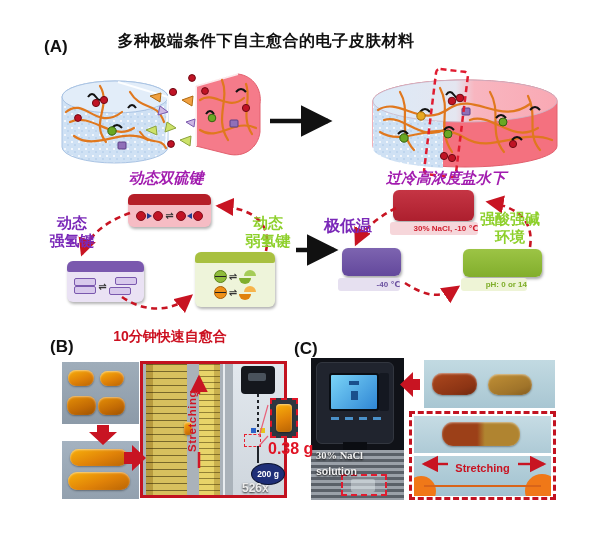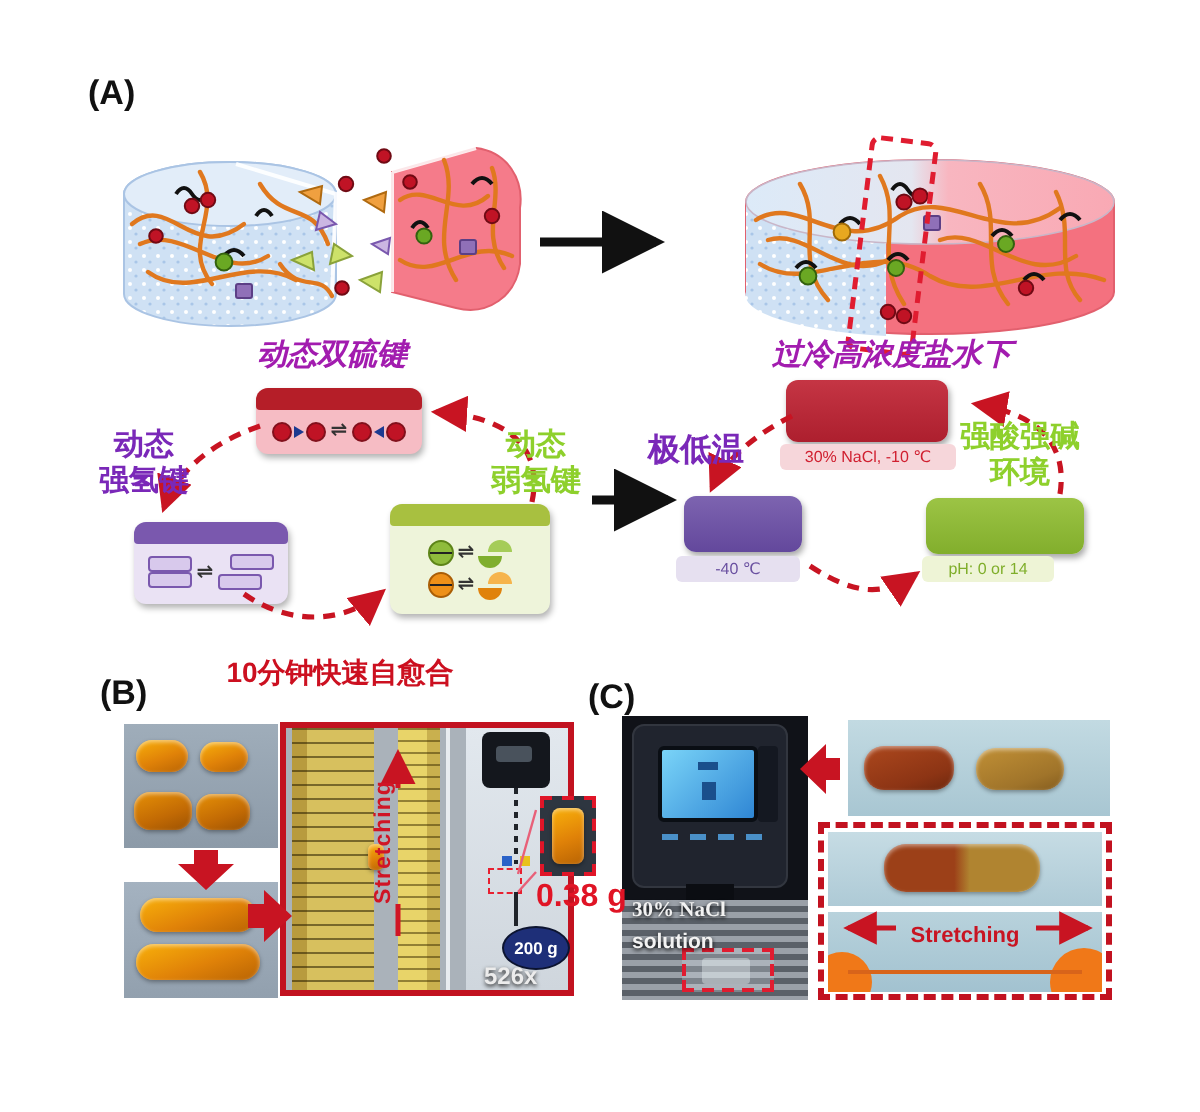--- a/index.html
+++ b/index.html
@@ -26,21 +26,21 @@
   .tri-r{width:0;height:0;border-left:5px solid #1c3a90;border-top:3.5px solid transparent;border-bottom:3.5px solid transparent;display:inline-block;margin:0 1px;}
   .tri-l{width:0;height:0;border-right:5px solid #1c3a90;border-top:3.5px solid transparent;border-bottom:3.5px solid transparent;display:inline-block;margin:0 1px;}
   .bar{position:absolute;width:20px;height:6px;background:#d8c9ec;border:1.5px solid #7a58ae;border-radius:2px;}
   .circ{width:11px;height:11px;border-radius:50%;display:inline-block;position:relative;}
   .circ .mid{position:absolute;left:0;right:0;top:45%;height:1.5px;background:#222;}
   .halves{position:relative;width:17px;height:14px;display:inline-block;}
   .half-top{position:absolute;width:12px;height:6px;border-radius:12px 12px 0 0;right:0;top:0;}
   .half-bot{position:absolute;width:12px;height:6px;border-radius:0 0 12px 12px;left:0;top:8px;}
   
   .cond{position:absolute;border-radius:6px;box-shadow:1px 2px 3px rgba(0,0,0,.35);z-index:2;}
-  .caption{position:absolute;border-radius:3px;font-size:8px;font-weight:normal;text-align:center;z-index:2;}
+  .caption{position:absolute;border-radius:3px;font-size:8px;font-weight:bold;text-align:right;z-index:2;}
   
   .photo{position:absolute;z-index:1;}
   .sample{position:absolute;border-radius:8px;background:linear-gradient(160deg,#f4a80a 10%,#e08208 55%,#b96404 100%);box-shadow:inset 0 1px 2px rgba(255,255,255,.5),0 1px 2px rgba(0,0,0,.35);}
   .tape{position:absolute;background:
       repeating-linear-gradient(180deg, rgba(40,30,0,.55) 0 1px, rgba(0,0,0,0) 1px 7px),
       linear-gradient(90deg,#b89b3e 0 18%, #d7c05e 18% 100%);}
   .tape2{position:absolute;background:
       repeating-linear-gradient(180deg, rgba(60,45,0,.5) 0 1px, rgba(0,0,0,0) 1px 6px),
       linear-gradient(90deg,#e8d469 0 70%, #c9b04e 70% 100%);}
   .stretch-v{position:absolute;transform:rotate(-90deg);color:#d01525;font-weight:bold;font-size:11.5px;text-align:center;letter-spacing:.5px;z-index:4;}
@@ -201,20 +201,21 @@
     </g>
 
     <path d="M420,379 v11 h-7 v7 l-13,-12.5 13,-12.5 v7 z" fill="#c81422"></path>
     <g stroke="#c81422" stroke-width="2.4">
       <line x1="448" y1="464" x2="424" y2="464" marker-end="url(#arrowRed)"></line>
       <line x1="518" y1="464" x2="544" y2="464" marker-end="url(#arrowRed)"></line>
     </g>
   </svg>
 
   <div class="txt panel-label" style="left:44px;top:37px;">(A)</div>
+  <div class="txt fig-title" style="left:92px;top:31px;width:348px;">多种极端条件下自主愈合的电子皮肤材料</div>
 
   <div class="txt cycle-title red" style="left:110px;top:169px;width:112px;">动态双硫键</div>
   <div class="txt cycle-title" style="left:42px;top:214px;width:60px;color:#7a28b8;">
     <div>动态</div>
     <div>强氢键</div>
   </div>
   <div class="txt cycle-title" style="left:238px;top:214px;width:60px;color:#8ed02c;">
     <div>动态</div>
     <div>弱氢键</div>
   </div>

